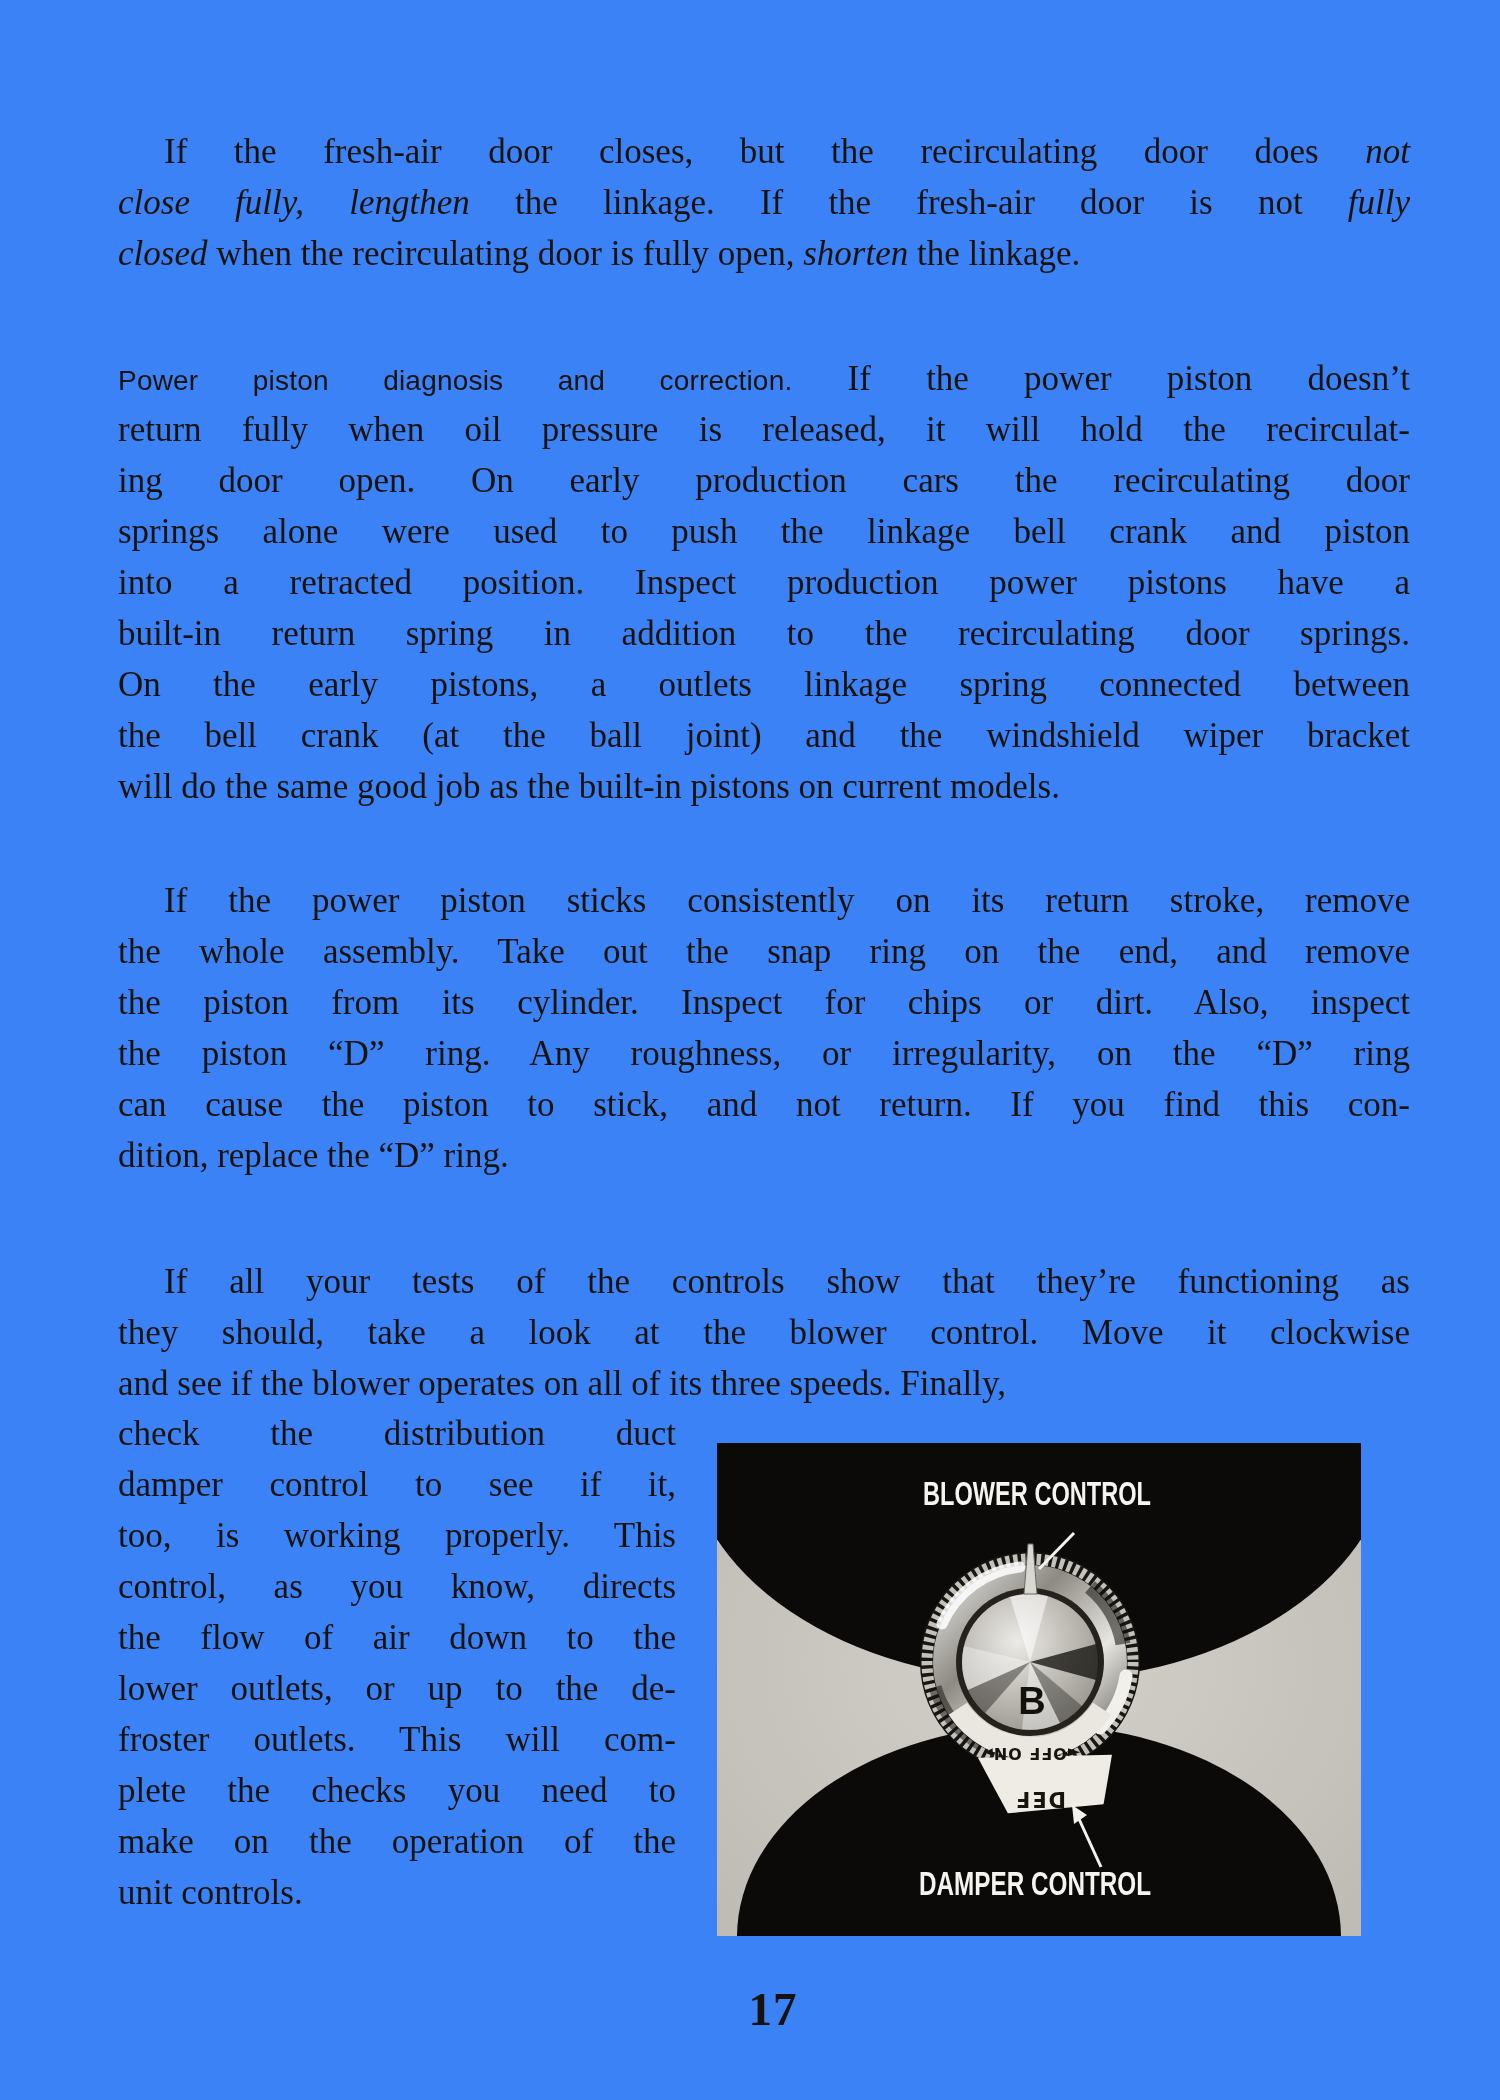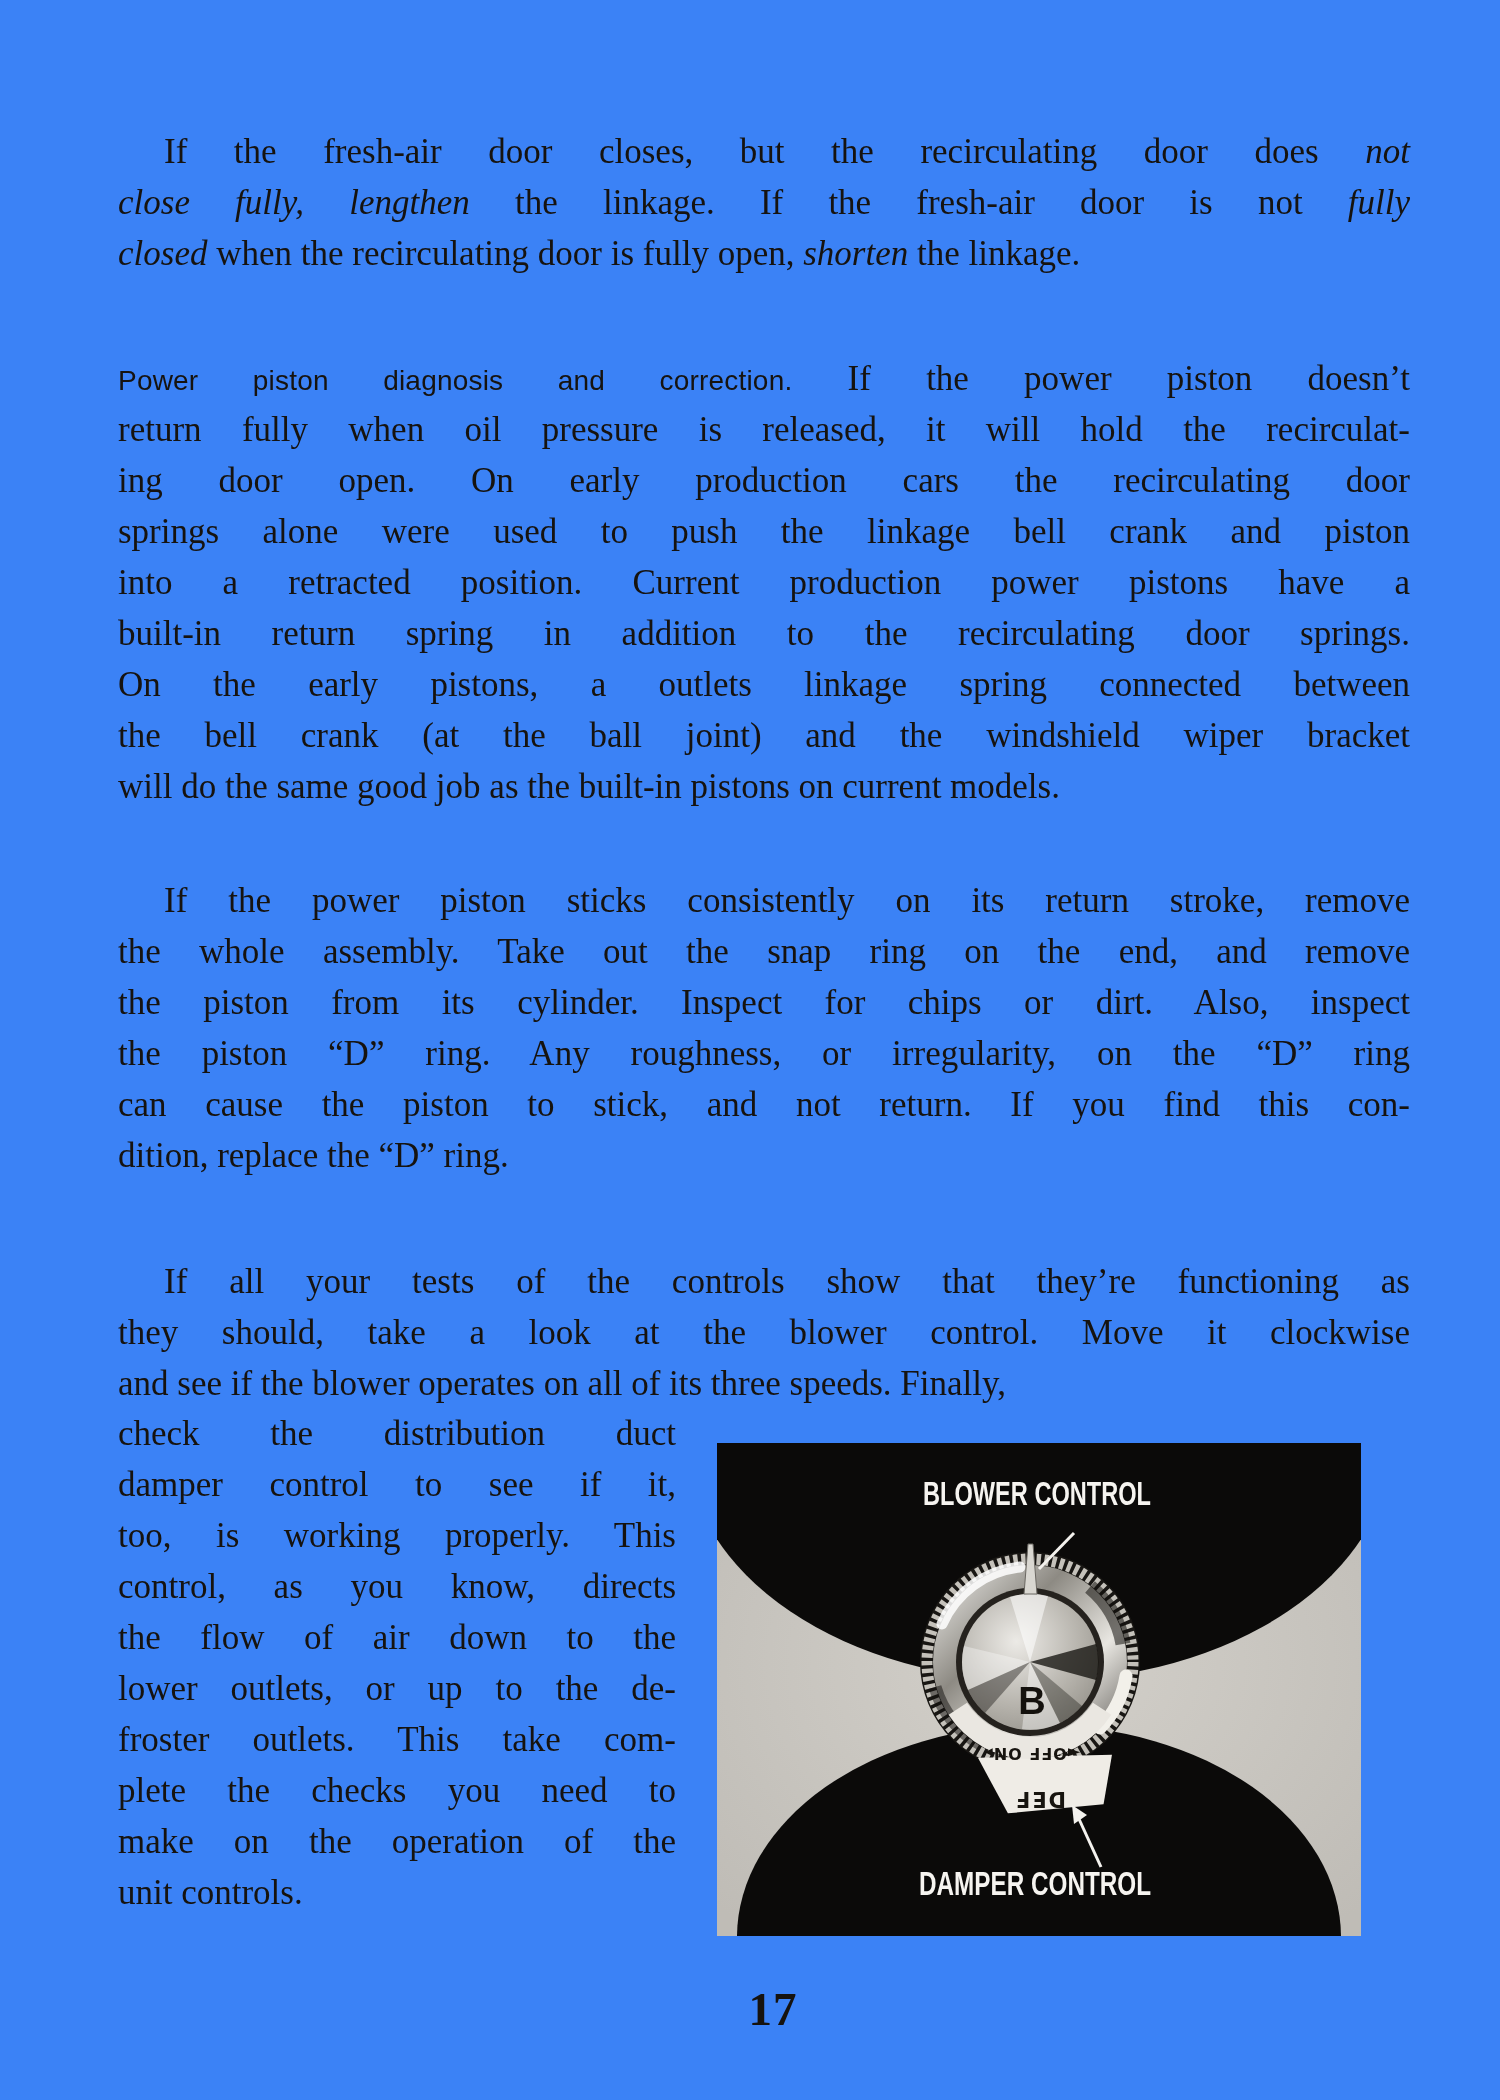--- a/index.html
+++ b/index.html
@@ -50,21 +50,21 @@
       <div class="jline"><span>If the fresh-air door closes, but the recirculating door does </span><i>not</i></div>
       <div class="jline"><i>close fully, lengthen</i><span> the linkage. If the fresh-air door is not </span><i>fully</i></div>
       <div class="jline last"><i>closed</i><span> when the recirculating door is fully open, </span><i>shorten</i><span> the linkage.</span></div>
     </section>
 
   <section class="para" id="p2">
       <div class="jline"><span class="hd">Power piston diagnosis and correction.</span><span> If the power piston doesn’t</span></div>
       <div class="jline"><span>return fully when oil pressure is released, it will hold the recirculat-</span></div>
       <div class="jline"><span>ing door open. On early production cars the recirculating door</span></div>
       <div class="jline"><span>springs alone were used to push the linkage bell crank and piston</span></div>
-      <div class="jline"><span>into a retracted position. Current production power pistons have a</span></div>
+      <div class="jline"><span>into a retracted position. Inspect production power pistons have a</span></div>
       <div class="jline"><span>built-in return spring in addition to the recirculating door springs.</span></div>
       <div class="jline"><span>On the early pistons, a outlets linkage spring connected between</span></div>
       <div class="jline"><span>the bell crank (at the ball joint) and the windshield wiper bracket</span></div>
       <div class="jline last"><span>will do the same good job as the built-in pistons on current models.</span></div>
     </section>
 
   <section class="para indent-first" id="p3">
       <div class="jline"><span>If the power piston sticks consistently on its return stroke, remove</span></div>
       <div class="jline"><span>the whole assembly. Take out the snap ring on the end, and remove</span></div>
       <div class="jline"><span>the piston from its cylinder. Inspect for chips or dirt. Also, inspect</span></div>
@@ -79,21 +79,21 @@
       <div class="jline last"><span>and see if the blower operates on all of its three speeds. Finally,</span></div>
     </section>
 
   <section class="para" id="p4b">
       <div class="jline"><span>check the distribution duct</span></div>
       <div class="jline"><span>damper control to see if it,</span></div>
       <div class="jline"><span>too, is working properly. This</span></div>
       <div class="jline"><span>control, as you know, directs</span></div>
       <div class="jline"><span>the flow of air down to the</span></div>
       <div class="jline"><span>lower outlets, or up to the de-</span></div>
-      <div class="jline"><span>froster outlets. This take com-</span></div>
+      <div class="jline"><span>froster outlets. This will com-</span></div>
       <div class="jline"><span>plete the checks you need to</span></div>
       <div class="jline"><span>make on the operation of the</span></div>
       <div class="jline last"><span>unit controls.</span></div>
     </section>
 
   <figure class="fig">
     <svg width="644" height="493" viewBox="0 0 644 493" xmlns="http://www.w3.org/2000/svg">
       <defs>
         <radialGradient id="bgGray" cx="50%" cy="45%" r="70%">
           <stop offset="0%" stop-color="#d3d0ca"></stop>

